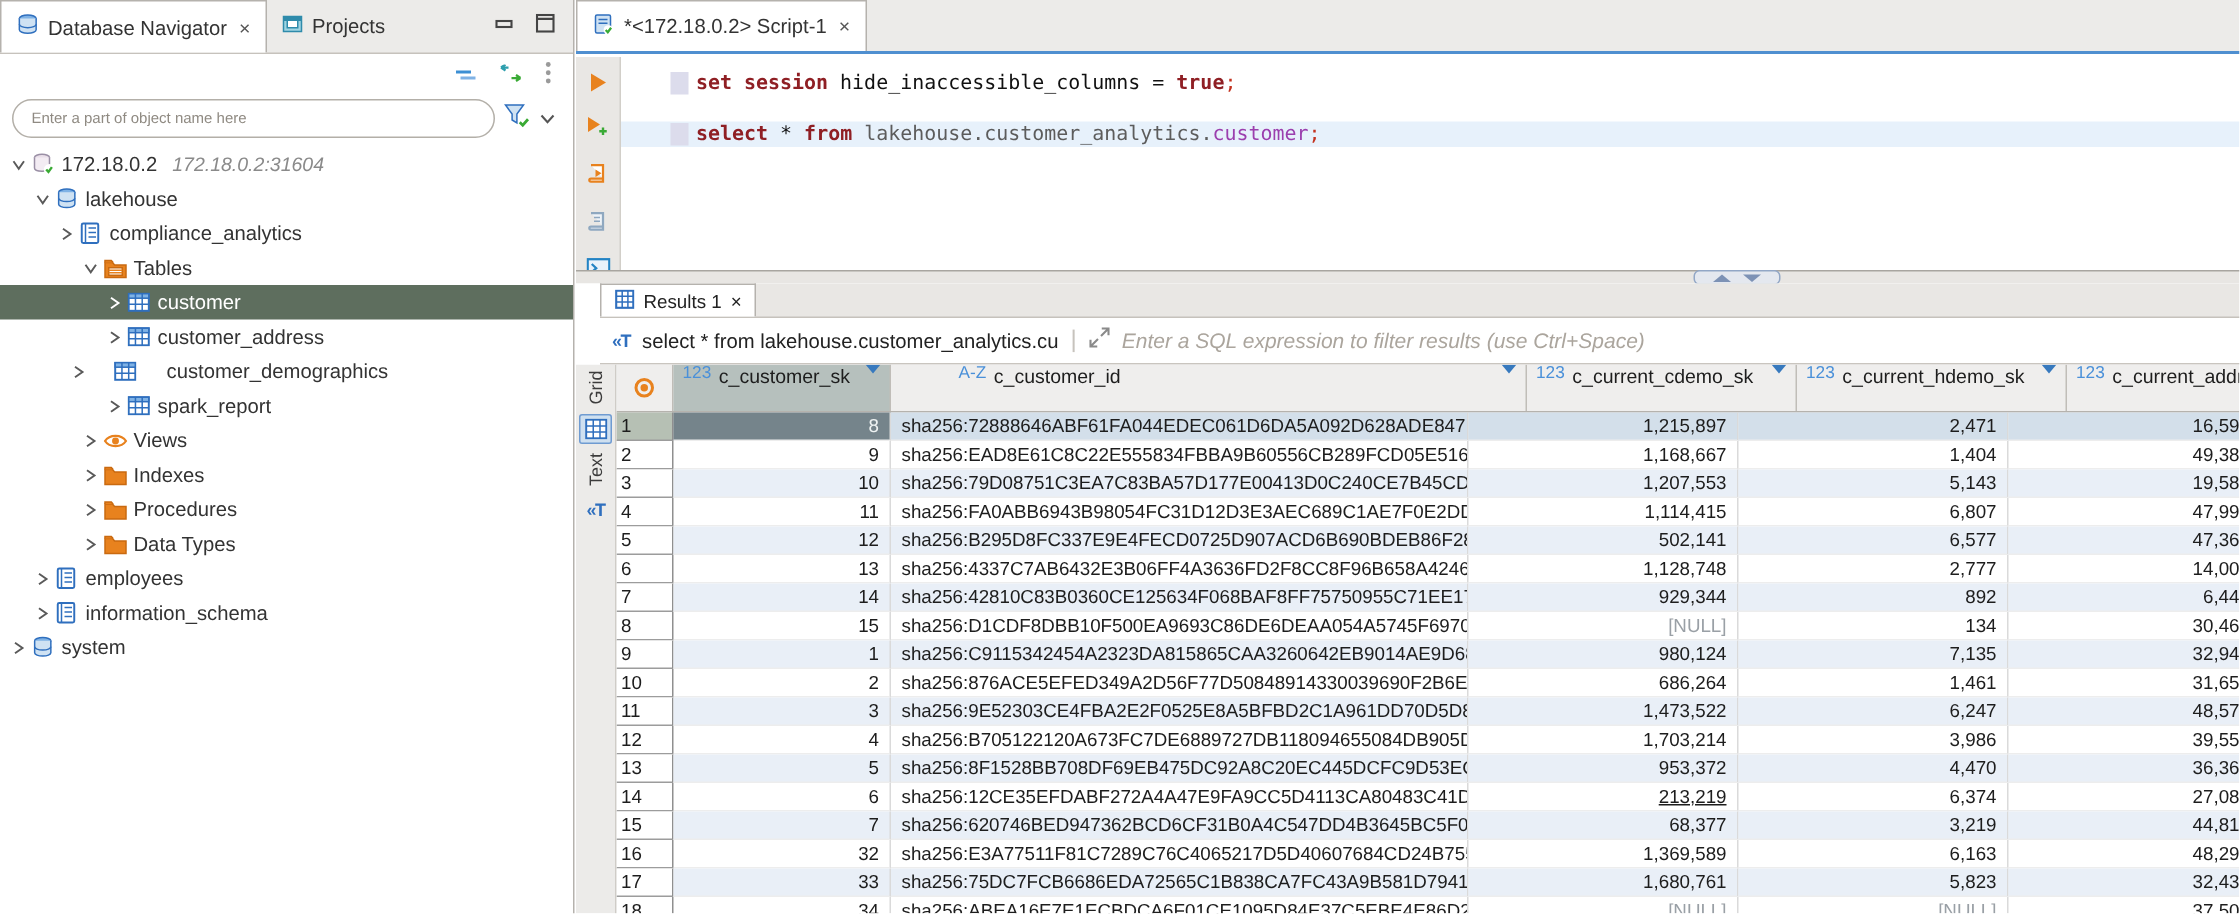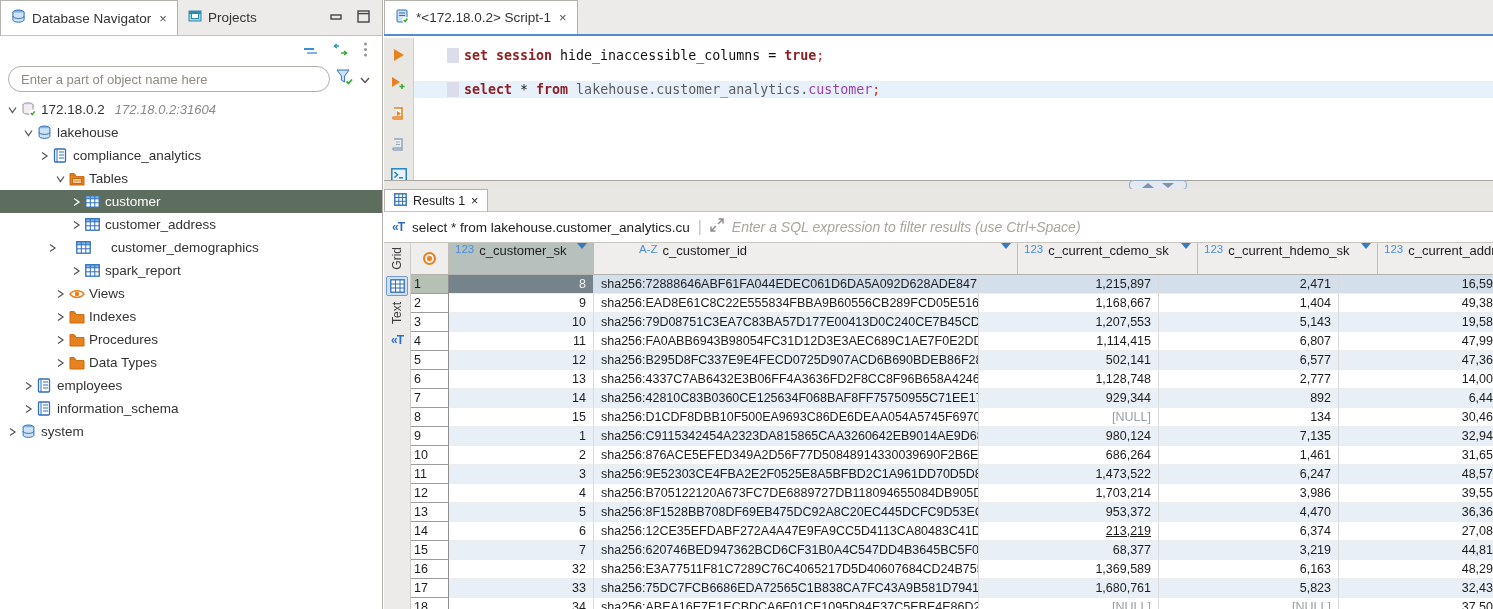--- a/index.html
+++ b/index.html
@@ -14,21 +14,21 @@
                 display:flex; align-items:stretch; }
   .tab { display:flex; align-items:center; gap:6px; padding:0 10px; font-size:13.5px;
          color:#333; cursor:default; }
   .tab.active { background:#fff; border:1px solid #b5b2ad; border-bottom:none; }
   .tab .close { color:#555; font-size:13px; margin-left:2px; }
   .winbtns { margin-left:auto; display:flex; align-items:center; gap:14px; padding-right:12px; }
   .nav-toolbar { height:30px; display:flex; align-items:center; justify-content:flex-end;
                  gap:14px; padding-right:14px; background:#fff; }
   .filter-row { display:flex; align-items:center; gap:6px; padding:0 8px 4px 8px; }
   #object-filter { flex:0 0 322px; height:26px; border:1px solid #b3afa8; border-radius:13px;
-                   padding:0 12px; font-size:13px; color:#333; outline:none;
+                   padding:0 12px; font-size:10px; color:#333; outline:none;
                    font-family:"Liberation Sans",sans-serif; }
   #object-filter::placeholder { color:#8f8a82; }
   .tree { padding-top:2px; }
   .tree-row { height:23px; display:flex; align-items:center; font-size:13.5px; color:#333;
               white-space:nowrap; cursor:default; }
   .tree-row.selected { background:#5e6e5e; color:#fff; }
   .chevbox { width:17px; display:inline-flex; justify-content:center; flex:0 0 17px; color:#5a5a5a; }
   .tree-row.selected .chevbox { color:#fff; }
   .chev { transition:none; }
   .chev.exp { transform:rotate(90deg); }
@@ -58,21 +58,21 @@
           border-top:1px solid #a8a5a0; }
   .sash-handle { position:absolute; left:745px; top:-1px; width:58px; height:10px;
                  background:#e4e8ef; border:1px solid #92a7c6; border-radius:4px;
                  display:flex; align-items:center; justify-content:center; gap:8px; }
   .tri-up { width:0; height:0; border-left:6px solid transparent; border-right:6px solid transparent;
             border-bottom:5px solid #7d92b5; }
   .tri-dn { width:0; height:0; border-left:6px solid transparent; border-right:6px solid transparent;
             border-top:5px solid #7d92b5; }
 
   
-  #results { position:absolute; left:384px; top:189px; width:1109px; height:420px; background:#fff; }
+  #results { position:absolute; left:384px; top:189px; width:1109px; height:420px; background:#fff;padding-left:16px; }
   .res-tabbar { height:23px; background:#e9e7e4; border-bottom:1px solid #c6c2bc;
                 display:flex; align-items:stretch; }
   .res-tab { display:flex; align-items:center; gap:6px; padding:0 9px; font-size:12.5px;
              background:#fff; border:1px solid #b5b2ad; border-bottom:none; color:#222; }
   .filterbar { height:31px; background:#fff; border-bottom:1px solid #c9c5bf;
                display:flex; align-items:center; gap:8px; padding:0 8px; }
   .sqlT { color:#2f6fbe; font-weight:bold; font-size:12px; letter-spacing:-1px; }
   .query-text { font-size:13.5px; color:#222; white-space:nowrap; }
   .vsep { color:#c7c3bd; }
   .filter-placeholder { flex:1; font-size:14px; font-style:italic; color:#aba59d; white-space:nowrap; overflow:hidden; }

